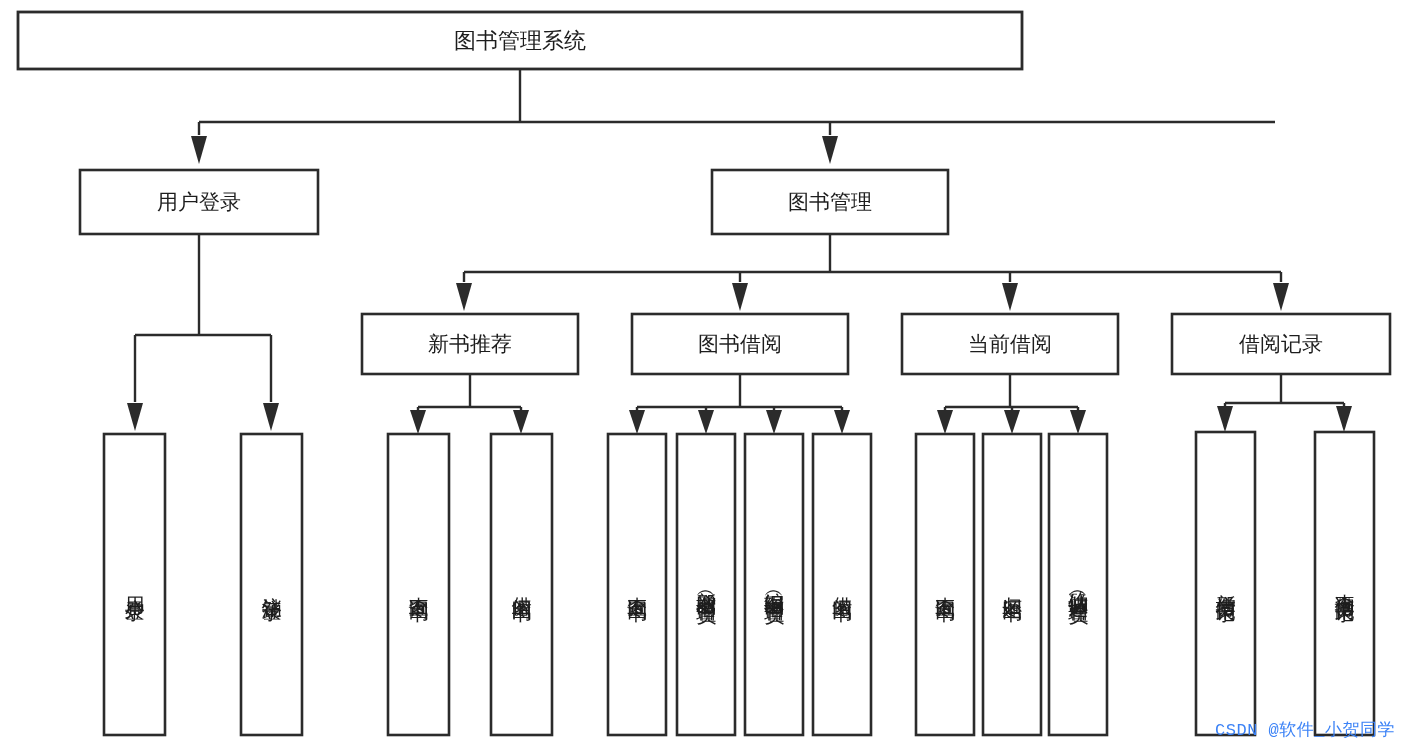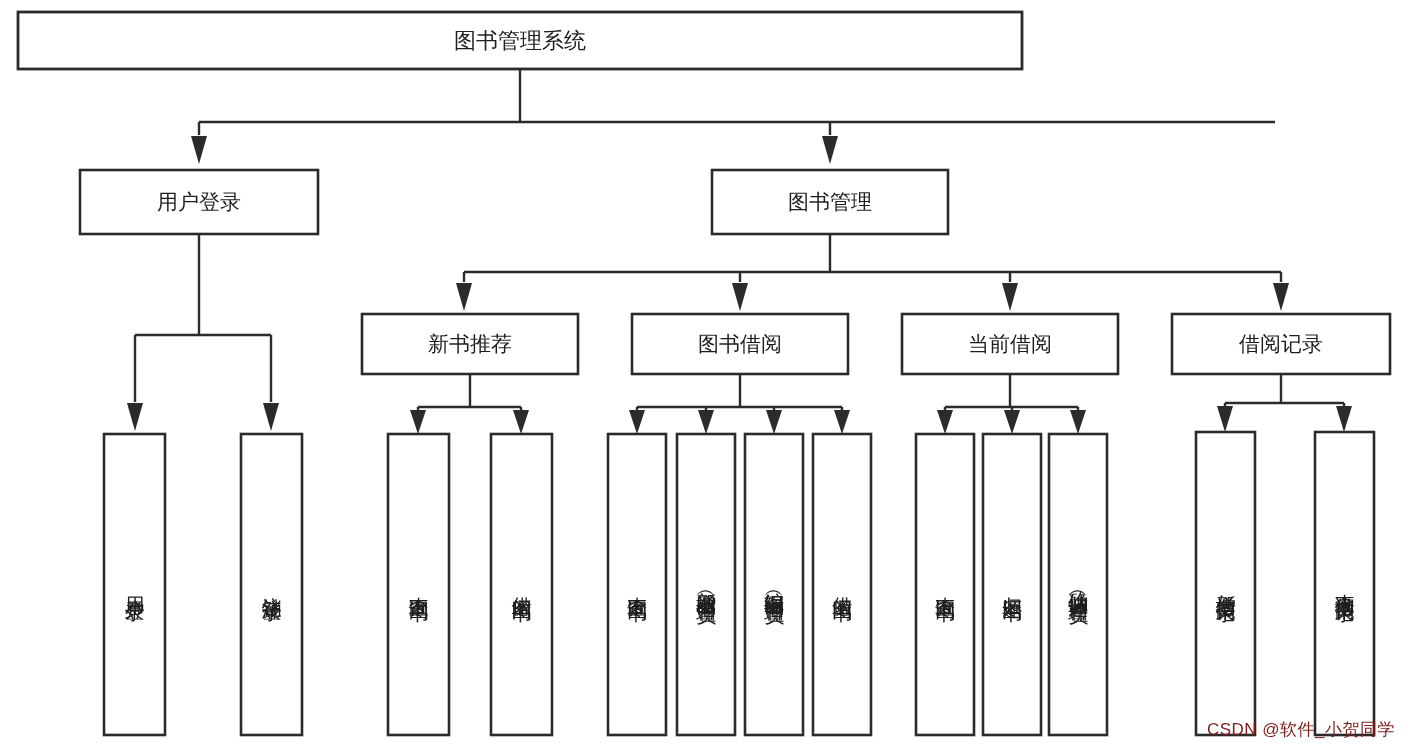--- a/index.html
+++ b/index.html
@@ -70,23 +70,23 @@
     font-size: 20px;
     line-height: 1.18;
     letter-spacing: 2px;
     color: #1d1d1d;
     white-space: nowrap;
   }
   .watermark {
     position: absolute;
     right: 10px;
     bottom: 6px;
-    font-family: Liberation Sans, sans-serif;
+    font-family: Liberation Mono, monospace;
     font-size: 17px;
-    color: #7f1d1d;
+    color: #3b82f6;
     letter-spacing: 0.5px;
     user-select: none;
     white-space: nowrap;
     text-align: center;
   }
 </style>
 </head>
 <body>
 
 <div id="diagram-root">

